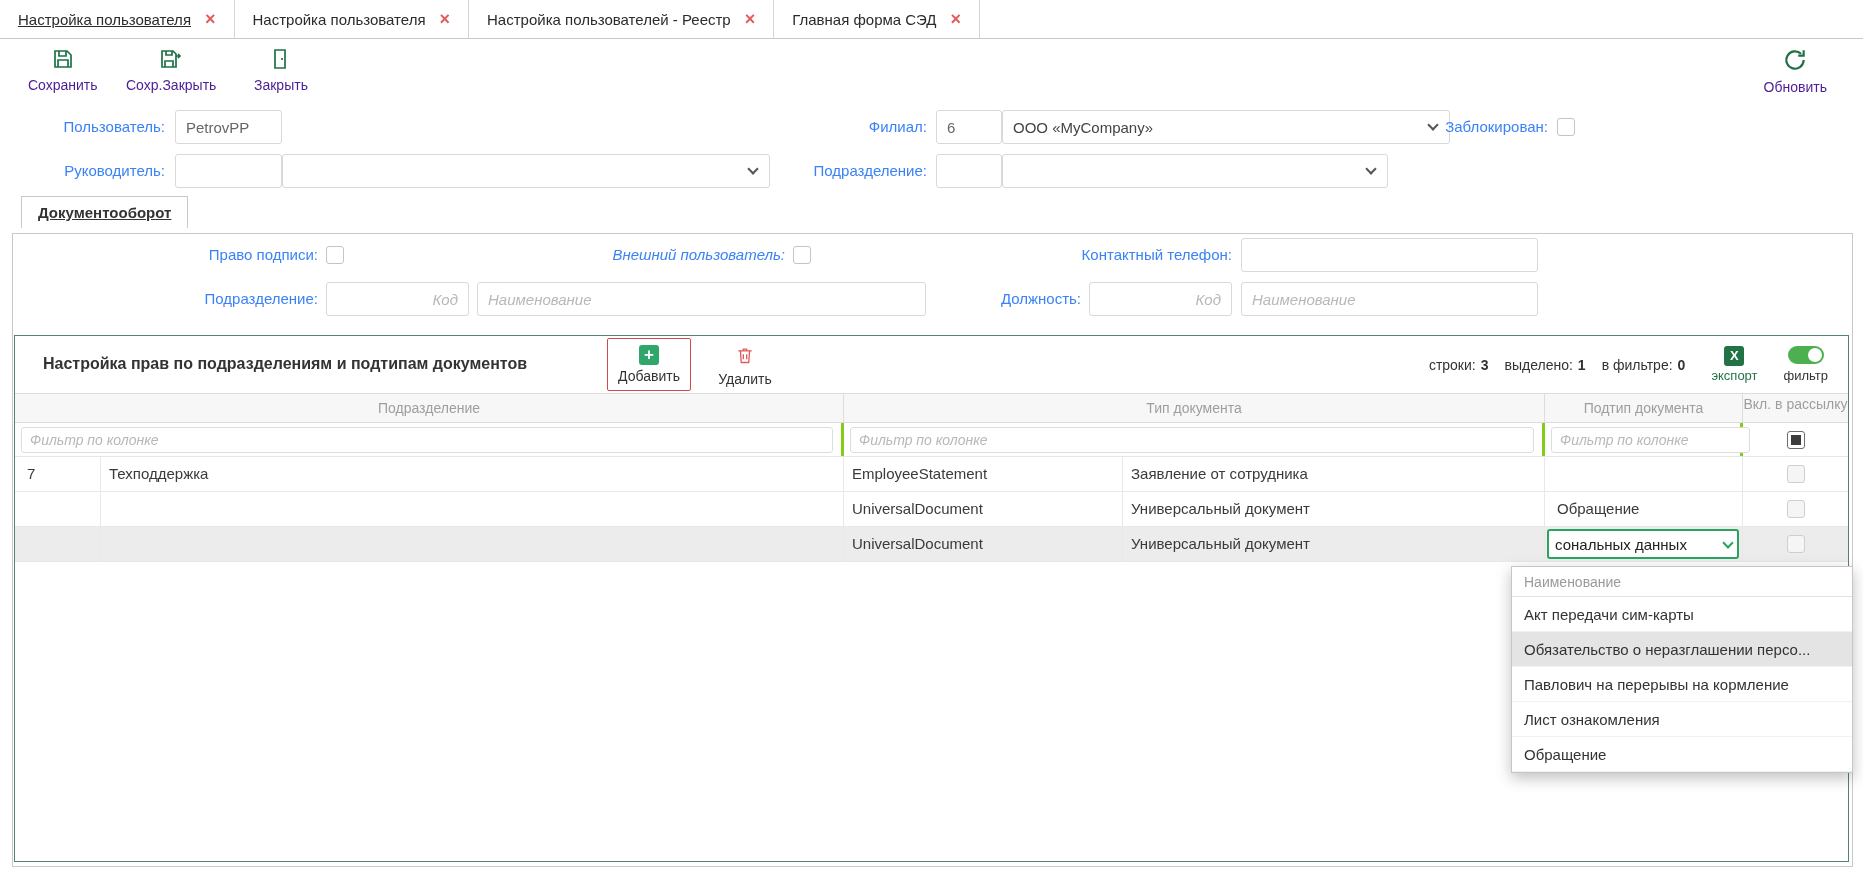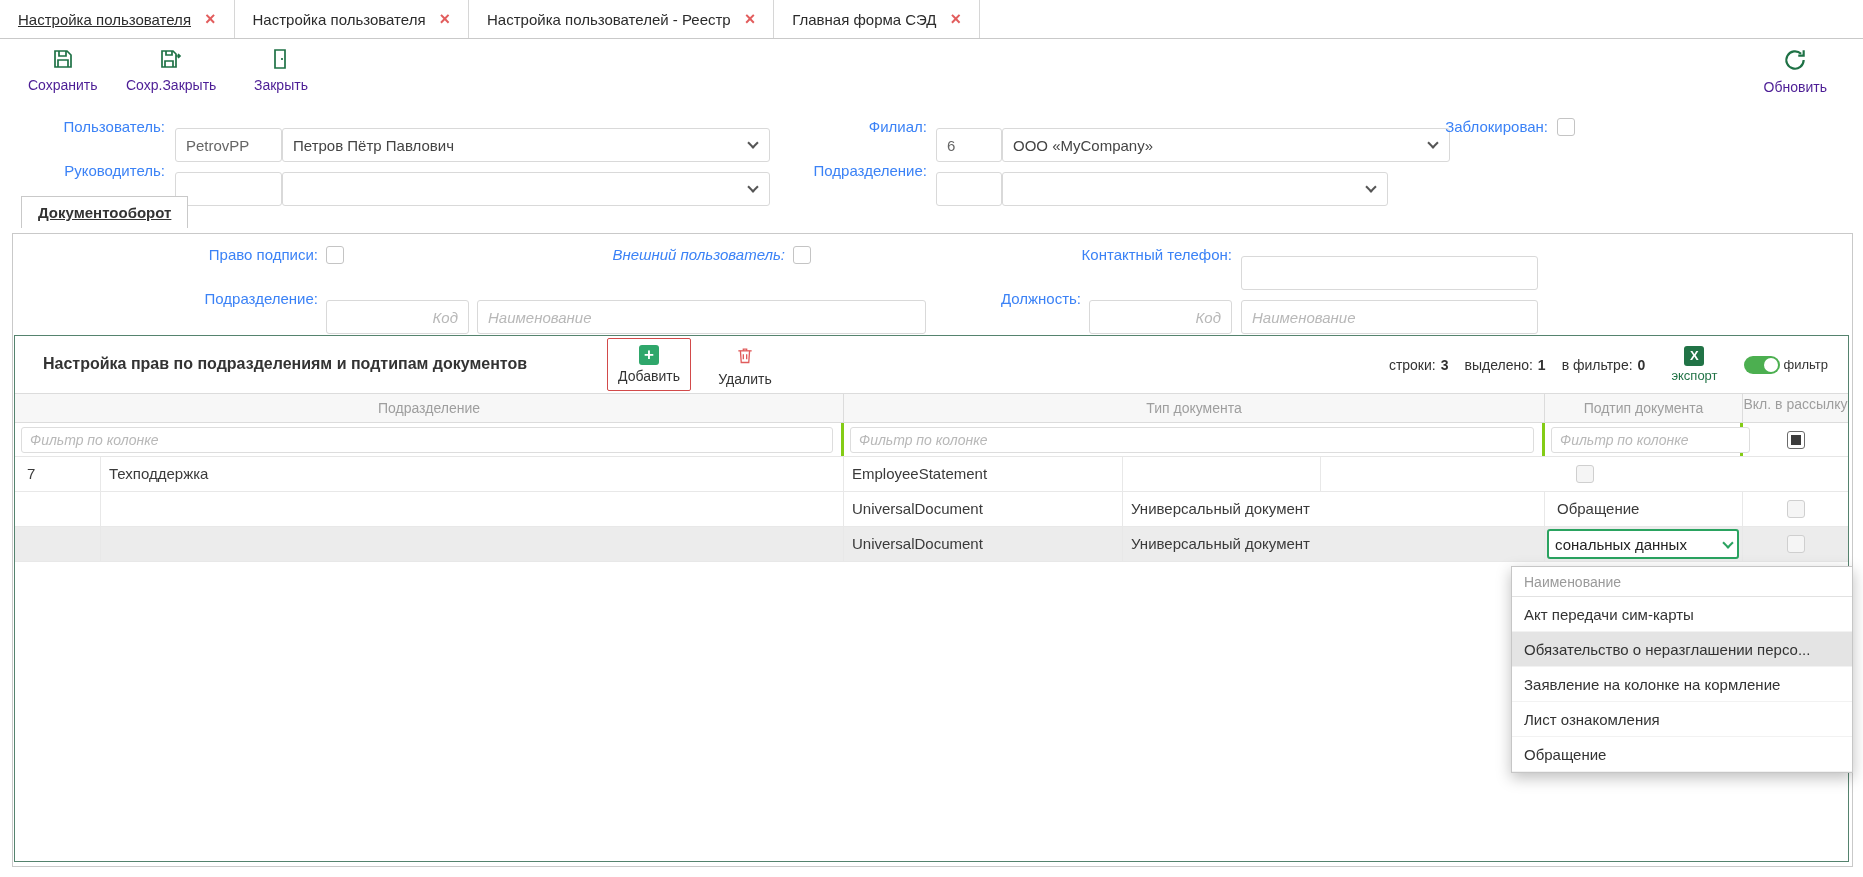--- a/index.html
+++ b/index.html
@@ -11,21 +11,21 @@
   .tab { display:flex; align-items:center; gap:14px; padding:0 18px; border-right:1px solid #d6d6d6; font-size:15px; color:#2b2b2b; }
   .tab.active .tab-label { text-decoration:underline; }
   .tab-close { color:#e25d5d; font-size:18px; font-weight:bold; line-height:1; }
 
   
   .tool-btn { position:absolute; display:flex; flex-direction:column; align-items:center; gap:3px; color:#4c1d95; font-size:14px; top:47px; }
   .tool-btn svg { stroke:#1e7145; fill:none; stroke-width:1.7; }
 
   
   .lbl { position:absolute; height:34px; line-height:34px; font-size:15px; color:#3b82f6; text-align:right; white-space:nowrap; }
-  .ctl { position:absolute; height:34px; border:1px solid #d9d9d9; border-radius:3px; background:#fff; font-family:"Liberation Sans",sans-serif; font-size:15px; color:#666; padding:0 10px;margin-top:18px; }
+  .ctl { position:absolute; height:34px; border:1px solid #d9d9d9; border-radius:3px; background:#fff; font-family:"Liberation Sans",sans-serif; font-size:15px; color:#666; padding:0 10px; }
   input.ctl { outline:none; }
   input.ctl::placeholder, .fltr::placeholder { color:#b8b8b8; font-style:italic; }
   .code-right { text-align:right; }
   .combo { display:flex; align-items:center; justify-content:space-between; padding-right:12px; }
   .combo .val { color:#444; white-space:nowrap; overflow:hidden; }
   .chev { width:8px; height:8px; border-right:2px solid #555; border-bottom:2px solid #555; transform:rotate(45deg); margin-top:-4px; flex:0 0 auto; }
   .cb { position:absolute; width:18px; height:18px; border:1px solid #c4c4c4; border-radius:3px; background:#fff; }
 
   
   .doc-tab { position:absolute; left:21px; top:196px; height:32px; padding:0 16px; background:#fff; border:1px solid #c9c9c9; border-bottom:none; z-index:2; display:flex; align-items:center; font-size:15px; font-weight:bold; text-decoration:underline; }
@@ -37,21 +37,21 @@
   .add-btn { position:absolute; left:592px; top:2px; width:84px; height:53px; border:1px solid #d24a4a; border-radius:2px; display:flex; flex-direction:column; align-items:center; justify-content:center; gap:3px; font-size:14px; color:#333; background:#fff; }
   .plus-ic { width:20px; height:20px; background:#2fa76b; border-radius:3px; color:#fff; font-size:17px; font-weight:bold; text-align:center; line-height:19px; }
   .del-btn { position:absolute; left:692px; top:6px; width:76px; height:48px; display:flex; flex-direction:column; align-items:center; justify-content:center; gap:3px; font-size:14px; color:#333; background:#fff; }
   .del-btn svg { stroke:#e05c5c; fill:none; stroke-width:1.6; }
   .grid-hd-right { position:absolute; right:20px; top:0; height:57px; display:flex; align-items:center; gap:26px; }
   .stats { display:flex; align-items:center; gap:16px; font-size:14px; color:#333; }
   .stats b { margin-left:5px; }
   .xls { display:flex; flex-direction:column; align-items:center; gap:2px; }
   .xls-ic { width:20px; height:20px; background:#217346; border-radius:3px; color:#fff; font-size:13px; font-weight:bold; text-align:center; line-height:20px; }
   .xls-lbl { color:#217346; font-size:13px; }
-  .flt { display:flex; flex-direction:row; align-items:center; gap:4px; }
+  .flt { display:flex; flex-direction:column; align-items:center; gap:4px; }
   .toggle { width:36px; height:18px; background:#4caf50; border-radius:9px; position:relative; }
   .toggle .knob { position:absolute; right:2px; top:2px; width:14px; height:14px; background:#fff; border-radius:50%; }
   .flt-lbl { font-size:13px; color:#333; }
 
   .thead { position:absolute; left:0; top:57px; width:100%; height:30px; display:flex; background:#f7f7f7; border-top:1px solid #dcdcdc; border-bottom:1px solid #dcdcdc; color:#9e9e9e; font-size:14px; }
   .th { border-right:1px solid #dcdcdc; display:flex; align-items:center; justify-content:center; overflow:hidden; }
   .th.w1{width:829px;text-align:right;} .th.w2{width:701px;} .th.w3{width:198px;}
   .th.w4{flex:1; border-right:none; align-items:flex-start; text-align:center; line-height:16px; padding-top:2px;}
 
   .frow { position:absolute; left:0; top:87px; width:100%; height:34px; display:flex; border-bottom:1px solid #e6e6e6; }
@@ -136,24 +136,20 @@
       <svg width="26" height="26" viewBox="0 0 24 24" style="stroke-width:2;">
           <path d="M20 12a8 8 0 1 1-2.4-5.7"></path>
           <path d="M20 3v5h-5"></path>
         </svg>
     </span>
     <span>Обновить</span>
   </div>
 
   <div class="lbl" style="left:38px; top:110px; width:127px;">Пользователь:</div>
   <input class="ctl" style="left: 175px; top: 110px; width: 107px;" value="PetrovPP">
-  <div class="ctl combo" style="left:282px; top:110px; width:488px;">
-    <span class="val">Петров Пётр Павлович</span>
-    <span class="chev"></span>
-  </div>
   <div class="lbl" style="left:830px; top:110px; width:97px;">Филиал:</div>
   <input class="ctl" style="left: 936px; top: 110px; width: 66px;" value="6">
   <div class="ctl combo" style="left:1002px; top:110px; width:448px;">
     <span class="val">ООО «MyCompany»</span>
     <span class="chev"></span>
   </div>
   <div class="lbl" style="left:1428px; top:110px; width:120px;">Заблокирован:</div>
   <div class="cb" style="left:1557px; top:118px;"></div>
 
   <div class="lbl" style="left:38px; top:154px; width:127px;">Руководитель:</div>
@@ -244,20 +240,21 @@
         </div>
       <div class="fc w4">
           <div class="cb-sq"></div>
         </div>
     </div>
 
     <div class="drow" style="top:121px;">
       <div class="cell c1">7</div>
       <div class="cell c2">Техподдержка</div>
       <div class="cell c3">EmployeeStatement</div>
+      <div class="cell c4">Заявление от сотрудника</div>
       <div class="cell c5"></div>
       <div class="cell c6">
           <div class="cb-row"></div>
         </div>
     </div>
     <div class="drow" style="top:156px;">
       <div class="cell c1"></div>
       <div class="cell c2"></div>
       <div class="cell c3">UniversalDocument</div>
       <div class="cell c4">Универсальный документ</div>
@@ -278,18 +275,18 @@
       <div class="cell c6">
           <div class="cb-row"></div>
         </div>
     </div>
   </div>
 
   <div class="dropdown">
     <div class="dd-header">Наименование</div>
     <div class="dd-item">Акт передачи сим-карты</div>
     <div class="dd-item hl">Обязательство о неразглашении персо...</div>
-    <div class="dd-item">Заявление на колонке на кормление</div>
+    <div class="dd-item">Павлович на перерывы на кормление</div>
     <div class="dd-item">Лист ознакомления</div>
     <div class="dd-item">Обращение</div>
   </div>
 
 </div>
 
 </body></html>

